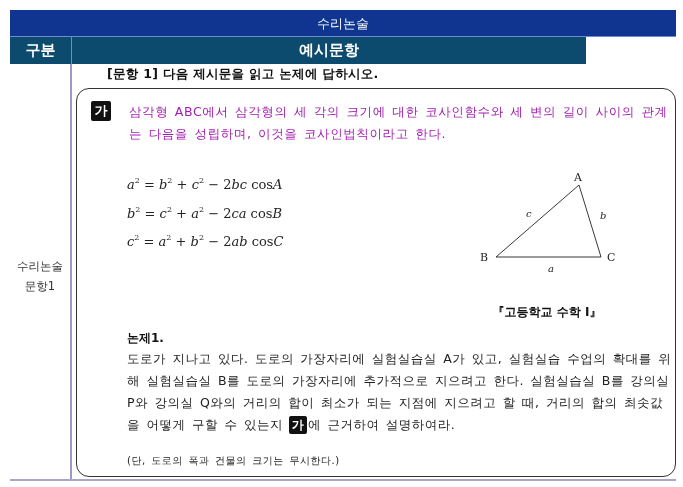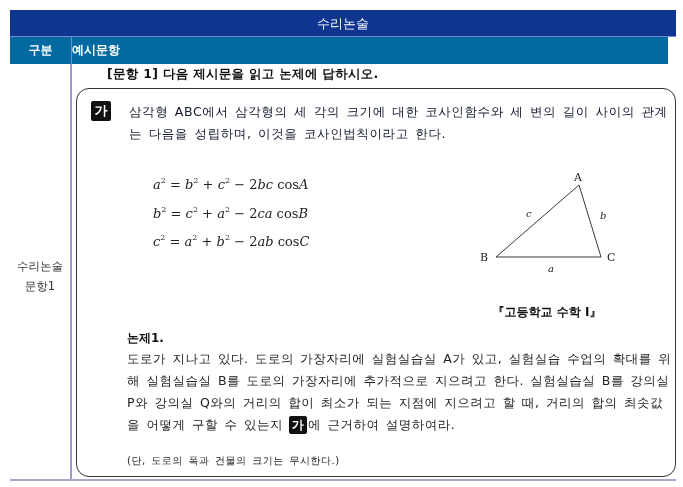--- a/index.html
+++ b/index.html
@@ -10,30 +10,30 @@
     }
     .page { position: absolute; left: 10px; top: 10px; width: 666px; }
 
     .title-row {
       position: absolute; left: 0; top: 0; width: 666px; height: 27px;
       background: #0f3591; color: #fff;
       font-size: 13px; text-align: center; line-height: 27px;
       border-bottom: 1px solid #6f8ad1;
     }
     .col-row {
-      position: absolute; left: 0; top: 27px; width: 658px; height: 27px;
-      background: #0369a1; color: #fff; font-size: 12px; font-weight: bold;
+      position: absolute; left: 0; top: 27px; width: 576px; height: 27px;
+      background: #0c4a6e; color: #fff; font-size: 15px; font-weight: bold;
     }
     .col-row .c1 {
       position: absolute; left: 0; top: 0; width: 62px; height: 27px;
       line-height: 27px; text-align: center; border-right: 1px solid #6f8ad1;
     }
     .col-row .c2 {
       position: absolute; left: 62px; top: 0; right: 0; height: 27px;
-      line-height: 27px; text-align: left;
+      line-height: 27px; text-align: center;
     }
 
     .body-left {
       position: absolute; left: 0; top: 54px; width: 62px; height: 415px;
       border-right: 2px solid #9a9ac4;
     }
     .body-left .label {
       position: absolute; left: 0; right: 0; top: 192px;
       text-align: center; font-size: 11.5px; line-height: 20px; color: #333;
     }
@@ -54,27 +54,27 @@
     .badge {
       display: inline-block; background: #111; color: #fff;
       font-weight: bold; font-size: 13px; text-align: center;
       border-radius: 2px;
     }
     .box .badge-main {
       position: absolute; left: 14px; top: 12px; width: 20px; height: 20px; line-height: 20px;
     }
     .intro {
       position: absolute; left: 52px; top: 12px; width: 540px;
-      font-size: 12.5px; line-height: 22px; letter-spacing: 0.6px; color: #0f172a;
+      font-size: 12.5px; line-height: 22px; letter-spacing: 0.6px; color: #a21caf;
       word-spacing: 2px;
     }
     .formulas {
       position: absolute; left: 50px; top: 80px;
       font-family: "DejaVu Serif", "Liberation Serif", serif;
-      font-size: 13px; line-height: 24.5px; color: #222; margin-left: 26px;
+      font-size: 13px; line-height: 24.5px; color: #222;
     }
     .formulas i { font-style: italic; }
     .formulas sup { font-size: 8px; vertical-align: 6px; }
 
     .triangle { position: absolute; left: 385px; top: 78px; width: 170px; height: 105px; }
     .source {
       position: absolute; left: 385px; top: 215px; width: 170px; text-align: center;
       font-size: 12px; font-weight: bold; color: #111;
     }
 

